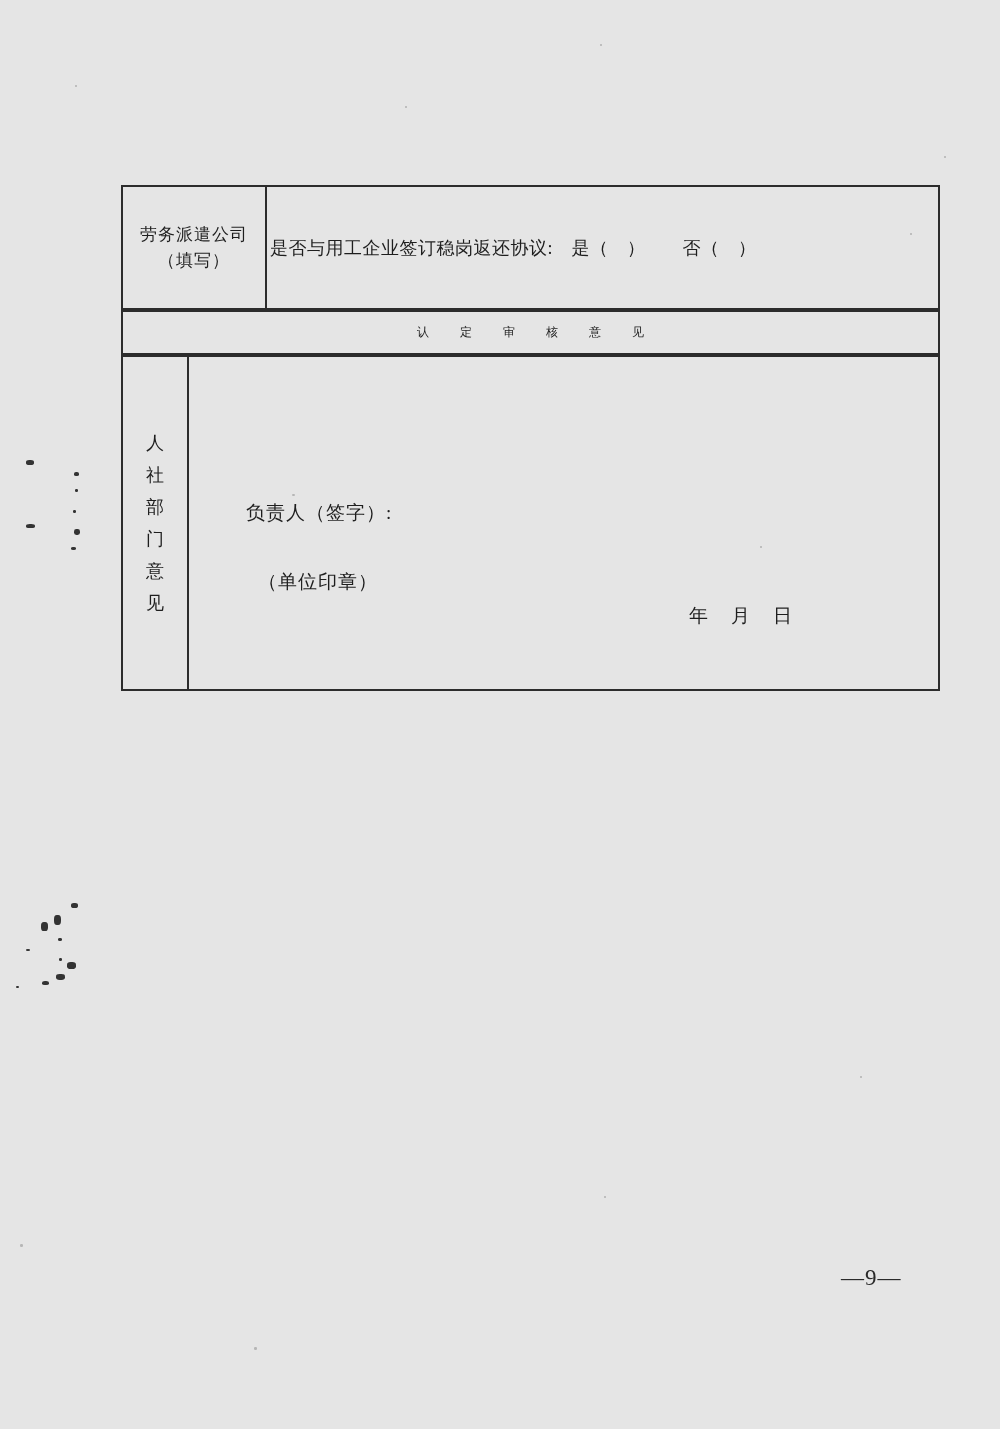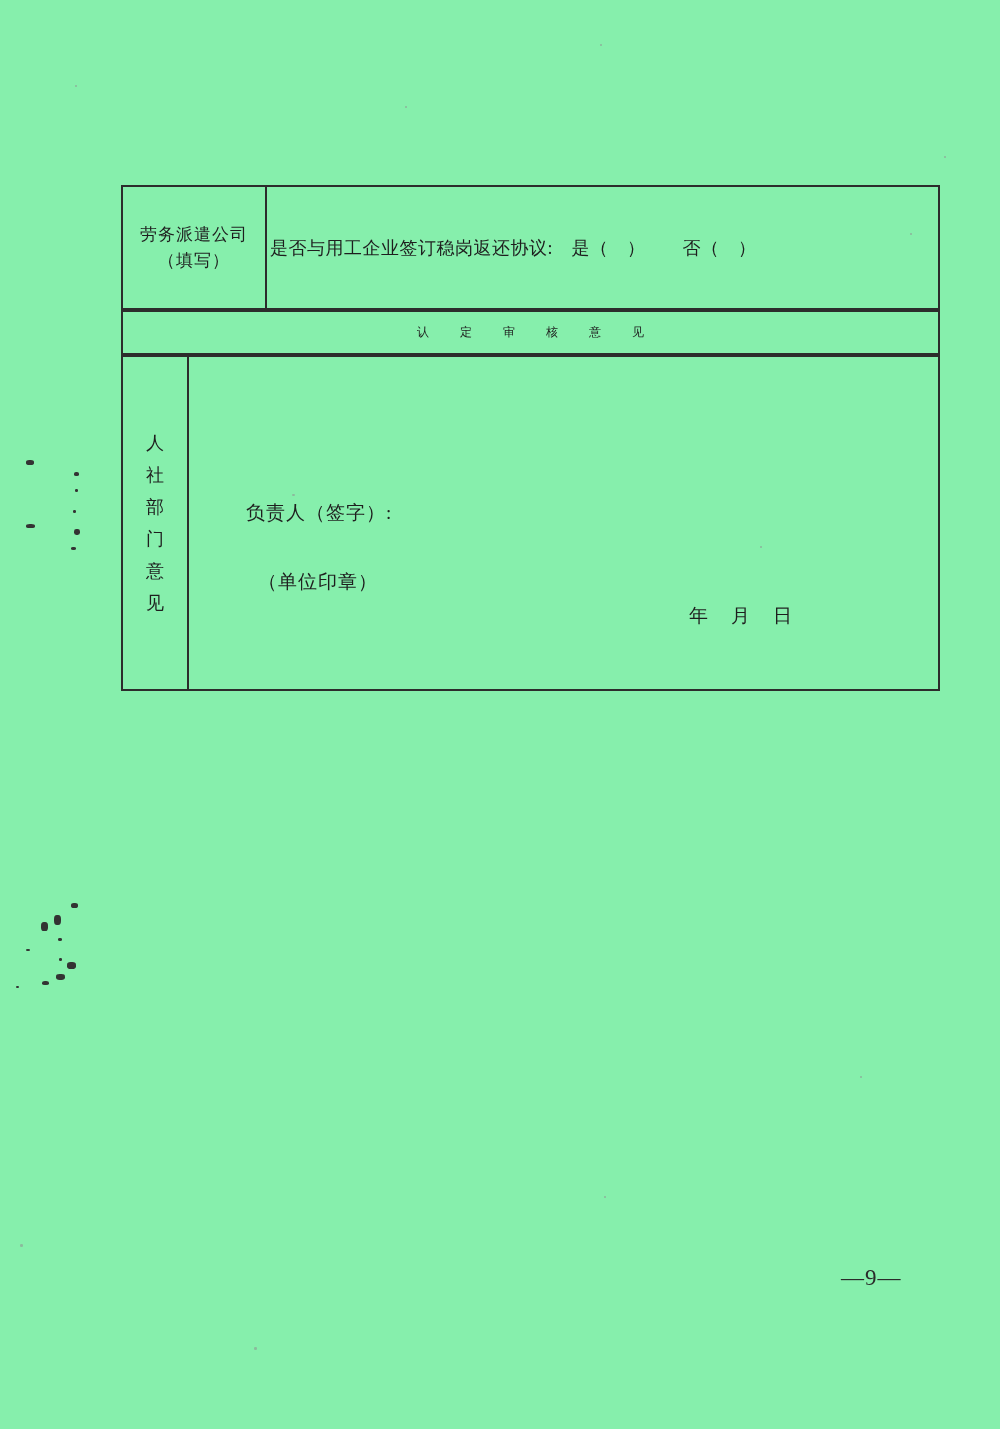--- a/index.html
+++ b/index.html
@@ -4,21 +4,21 @@
 <style>
   html, body {
     margin: 0;
     padding: 0;
     background: #ffffff;
   }
   .page {
     position: relative;
     width: 1000px;
     height: 1429px;
-    background: #86efac;
+    background: #e5e5e5;
     font-family: "Liberation Serif", "DejaVu Serif", serif;
     color: #1e1e1e;
     overflow: hidden;
   }
   .row {
     position: absolute;
     left: 121px;
     width: 819px;
     border: 2px solid #2c2c2c;
     box-sizing: border-box;

